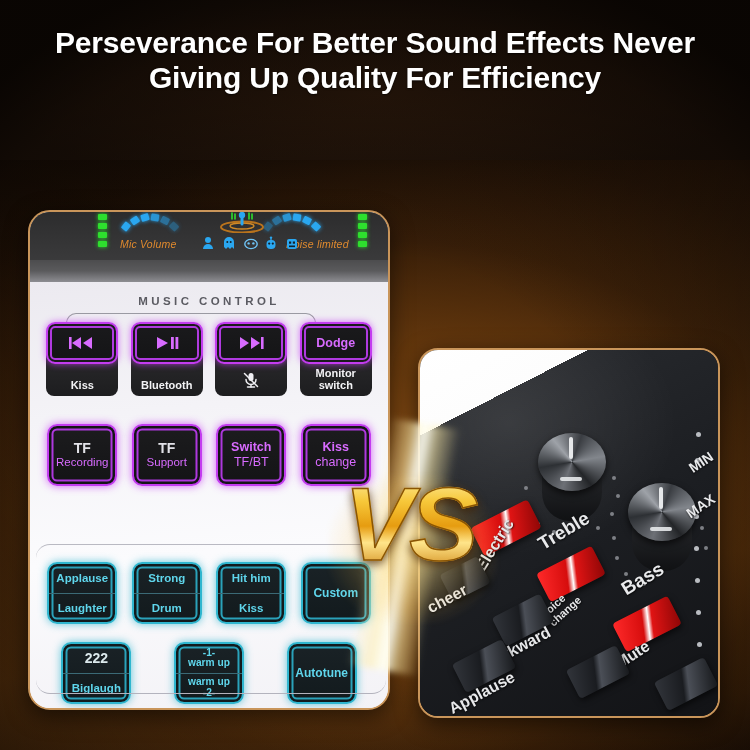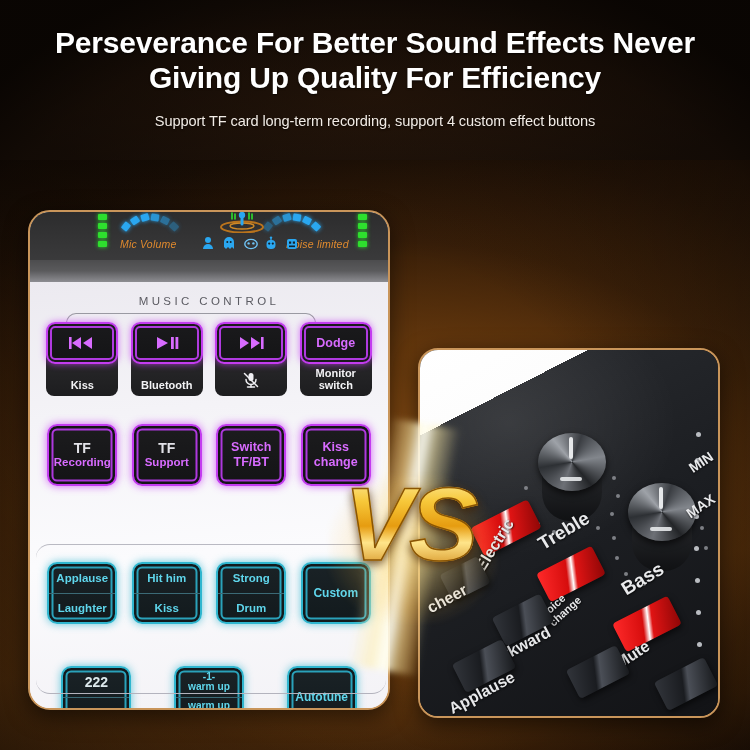--- a/index.html
+++ b/index.html
@@ -101,21 +101,21 @@
     position: absolute; left: 188px; top: -1px; width: 48px; height: 22px;
   }
 
   #panel-body {
     position: absolute; left: 0; top: 70px; width: 100%; height: 430px;
     background: linear-gradient(175deg, #eceaf0 0%, #f4f3f7 30%, #fbfbfd 62%, #f3f2f6 100%);
   }
   #music-control-label {
     position: absolute; left: 0; right: 0; top: 13px;
     text-align: center;
-    font-size: 11.5px; font-weight: normal;
+    font-size: 11.5px; font-weight: bold;
     color: #5b5b62; letter-spacing: 3.4px;
     font-variant: small-caps;
     text-transform: uppercase;
   }
   #bracket {
     position: absolute; left: 36px; top: 31px; width: 250px; height: 12px;
     border-top: 1.6px solid #9a9aa2;
     border-left: 1.6px solid #9a9aa2;
     border-right: 1.6px solid #9a9aa2;
     border-radius: 10px 10px 0 0;
@@ -129,21 +129,21 @@
   #divider2 {
     position: absolute; left: 6px; top: 398px; width: 350px; height: 14px;
     border-bottom: 1.5px solid #b3b3bd;
     border-radius: 0 0 14px 14px;
   }
 
   .btn-row { position: absolute; left: 0; width: 100%; display: flex; justify-content: space-around; padding: 0 10px; }
   #row-music   { top: 40px; }
   #row-tf      { top: 142px; }
   #row-fx1     { top: 280px; }
-  #row-fx2     { top: 384px; }
+  #row-fx2     { top: 360px; }
 
   
   .mc-cell { width: 72px; position: relative; }
   .mc-plate {
     position: absolute; left: 0; top: 24px; width: 72px; height: 50px;
     background: linear-gradient(180deg, #2c2c2e 0%, #1d1d1f 100%);
     border-radius: 8px;
     display: flex; align-items: flex-end; justify-content: center;
     padding-bottom: 4px;
     color: #f3f3f5; font-size: 11px; font-weight: bold; line-height: 1.08;
@@ -165,21 +165,21 @@
   .sq-purple {
     width: 70px; height: 62px;
     border-radius: 10px;
     background: linear-gradient(180deg, #1c1c1e 0%, #141416 100%);
     border: 2.5px solid #c33cf0;
     box-shadow: 0 0 8px rgba(200,60,245,0.8), inset 0 0 0 2.5px #141416, inset 0 0 0 4.5px #ae38de;
     display: flex; flex-direction: column; align-items: center; justify-content: center;
     line-height: 1.18; text-align: center;
   }
   .sq-purple .t1 { color: #e2e2e8; font-size: 14px; font-weight: bold; }
-  .sq-purple .t2 { color: #d86bff; font-size: 11.5px; font-weight: bold; text-align: center; }
+  .sq-purple .t2 { color: #d86bff; font-size: 11.5px; font-weight: normal; text-align: center; }
   .sq-purple.both .t1, .sq-purple.both .t2 { color: #d86bff; font-size: 12.5px; }
 
   
   .sq-cyan {
     width: 70px; height: 62px;
     border-radius: 10px;
     background: linear-gradient(180deg, #1a2226 0%, #121a1d 100%);
     border: 2.5px solid #2fb6cf;
     box-shadow: 0 0 8px rgba(47,182,207,0.75), inset 0 0 0 2.5px #121a1d, inset 0 0 0 4.5px #2aa2ba;
     display: flex; flex-direction: column; align-items: stretch; justify-content: center;
@@ -278,21 +278,20 @@
   }
 </style>
 </head>
 <body>
 
 <div id="bg-header"></div>
 <div id="bg-body"></div>
 
 <div id="header">
   <div id="headline">Perseverance For Better Sound Effects  Never Giving Up Quality For Efficiency</div>
-  <div id="subline">Support TF card long-term recording, support 4 custom effect buttons</div>
 </div>
 
 <div id="device-left">
 
   <div id="device-screen">
     <div id="screen-inner">
 
       <div class="led-col left">
         <div class="led"></div>
         <div class="led"></div>
@@ -465,26 +464,26 @@
     </div>
 
     <div id="divider"></div>
 
     <div class="btn-row" id="row-fx1">
       <div class="sq-cyan">
         <div class="half top">Applause</div>
         <div class="half">Laughter</div>
       </div>
       <div class="sq-cyan">
+        <div class="half top">Strong</div>
+        <div class="half">Drum</div>
+      </div>
+      <div class="sq-cyan">
         <div class="half top">Hit him</div>
         <div class="half">Kiss</div>
-      </div>
-      <div class="sq-cyan">
-        <div class="half top">Strong</div>
-        <div class="half">Drum</div>
       </div>
       <div class="sq-cyan single">
         <div class="half">Custom</div>
       </div>
     </div>
 
     <div class="btn-row" id="row-fx2">
       <div class="sq-cyan">
         <div class="half top num">222</div>
         <div class="half">Biglaugh</div>

